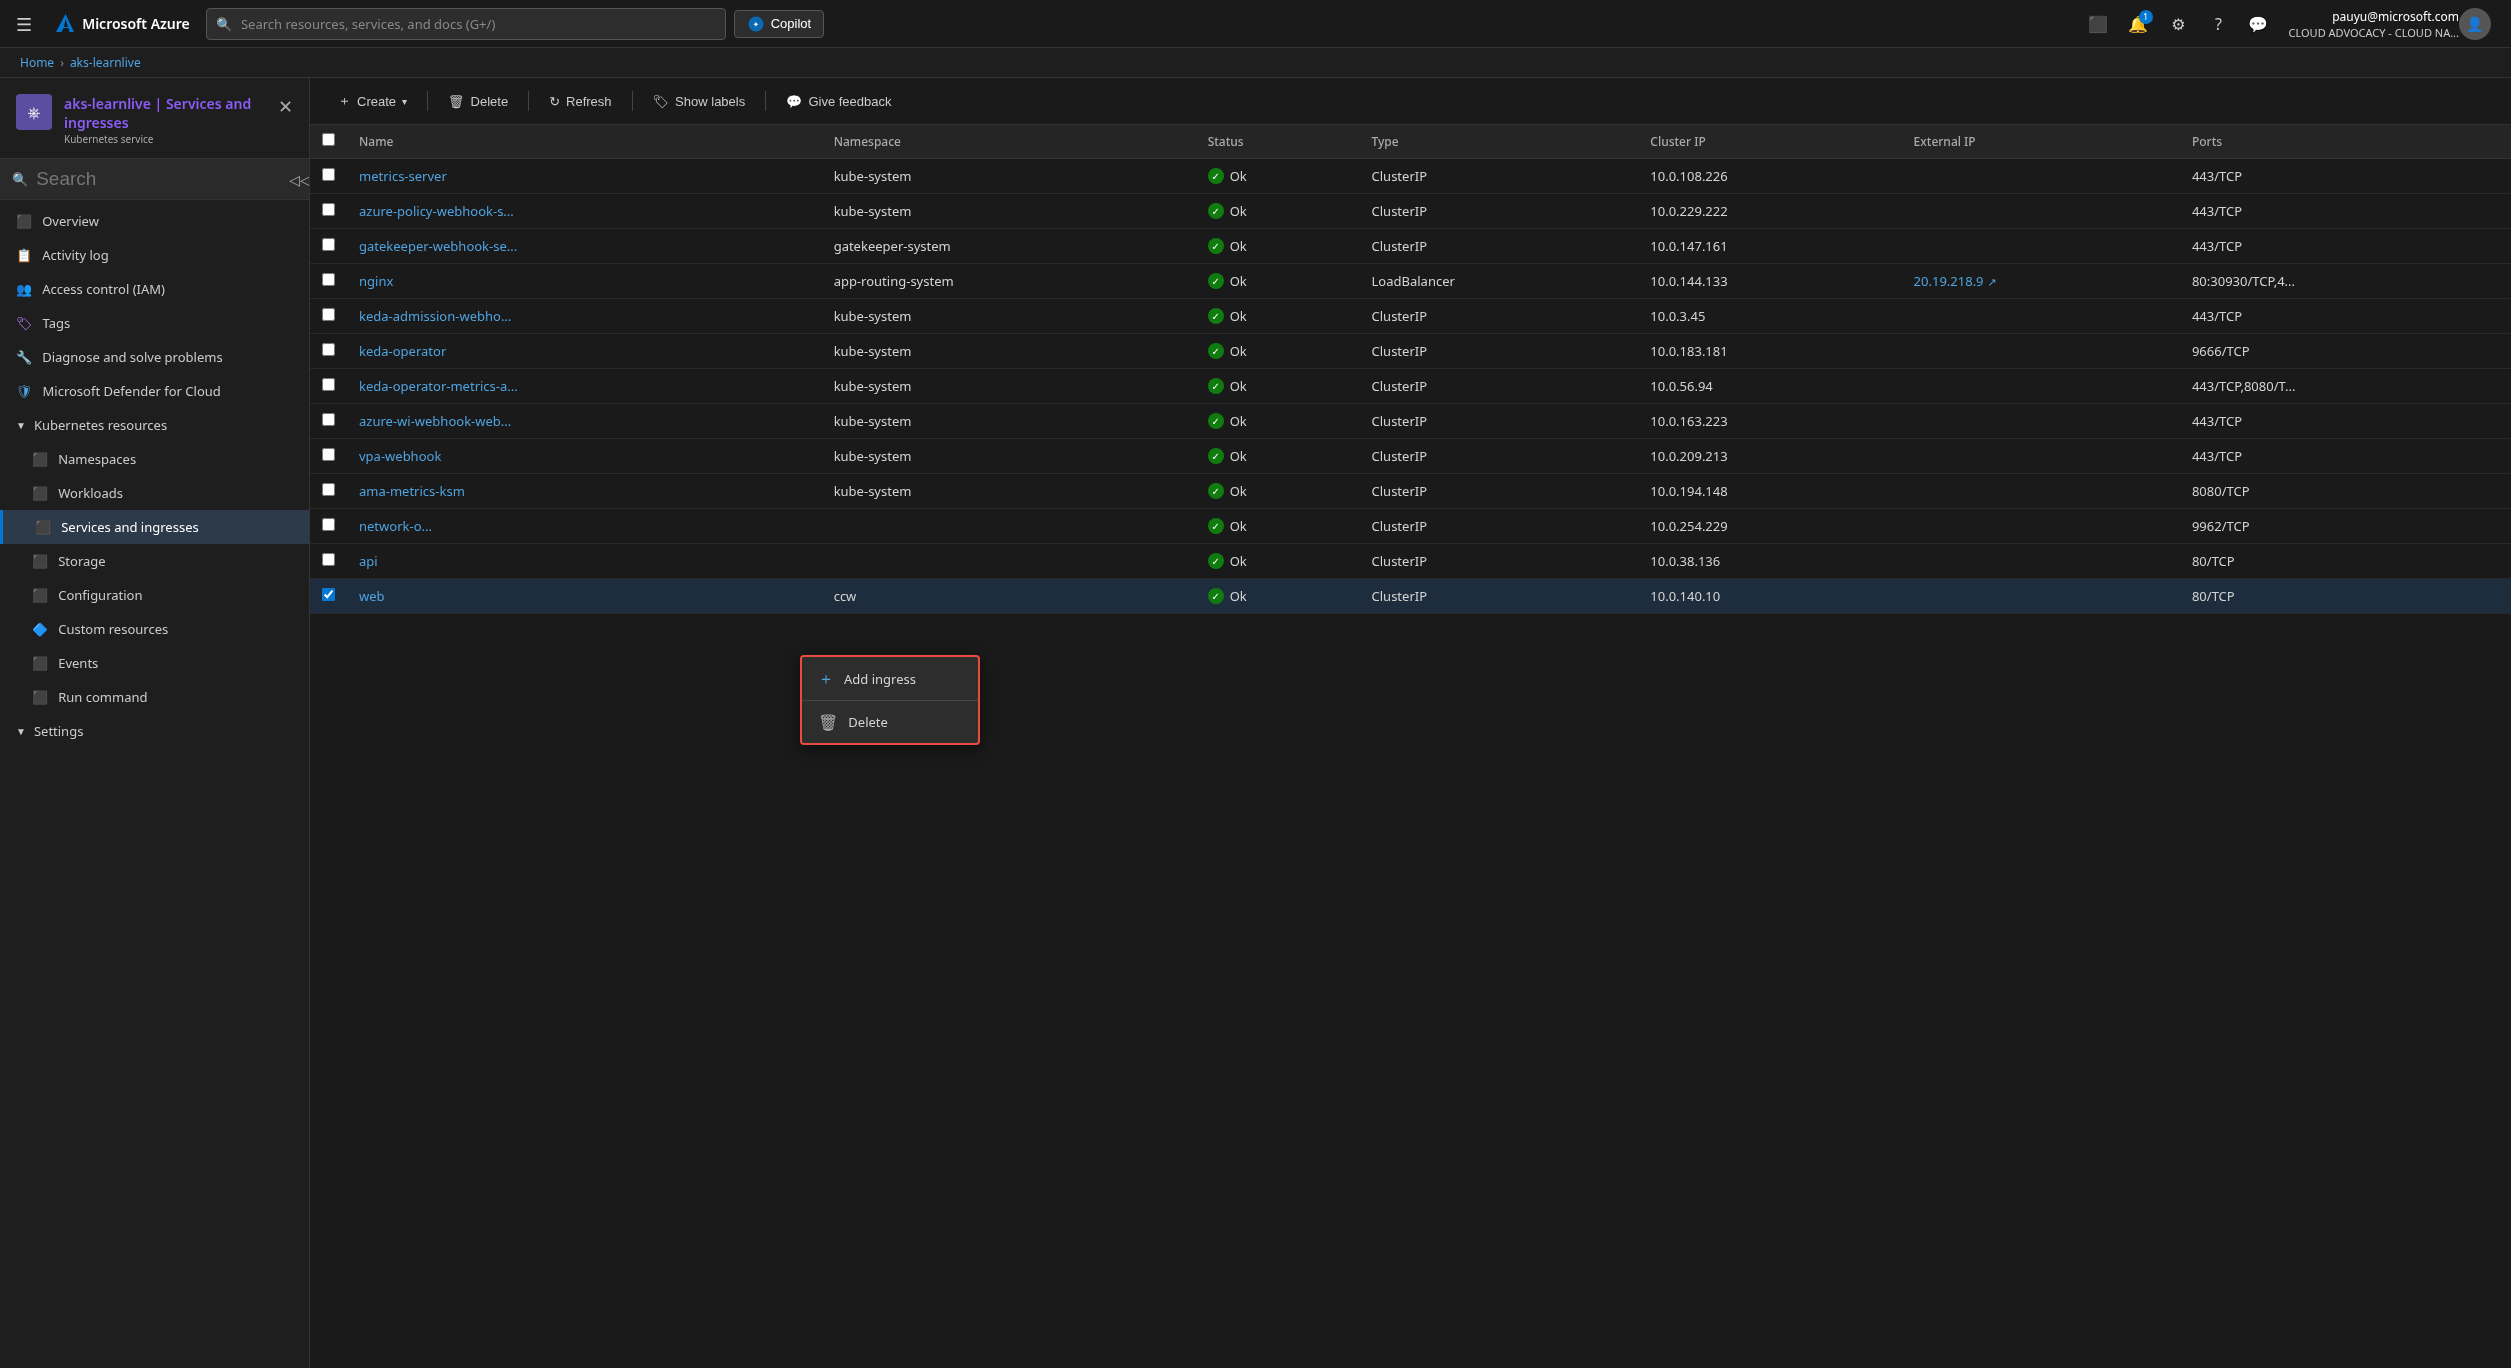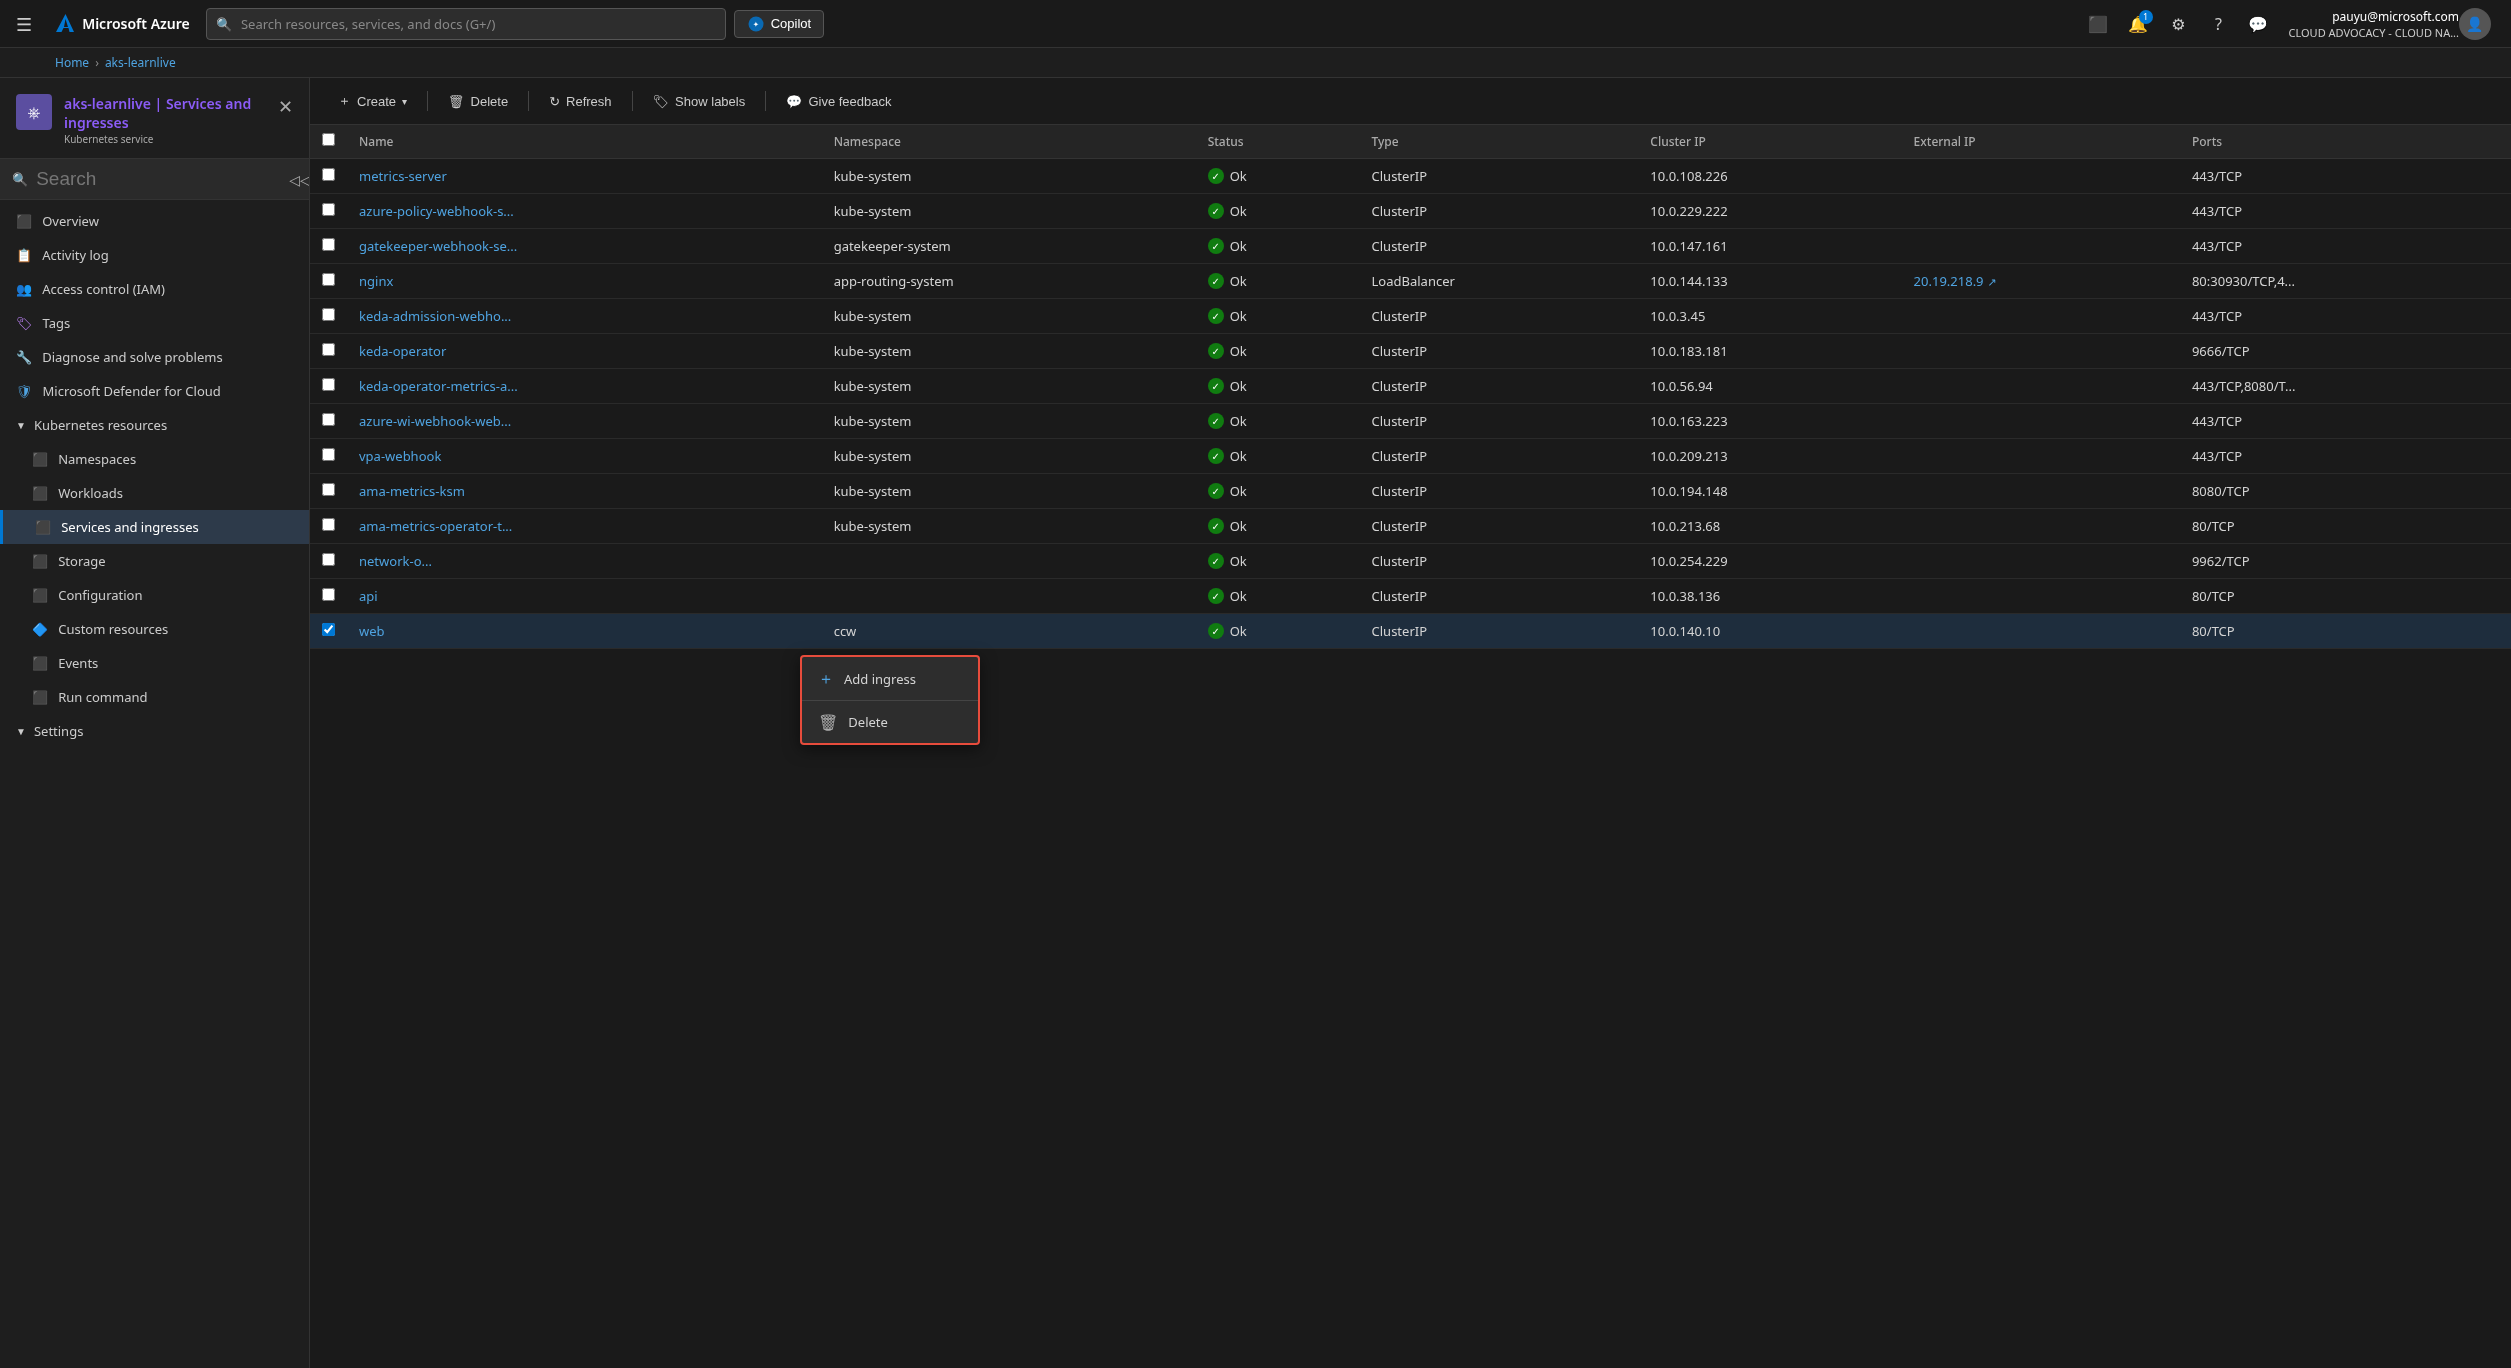--- a/index.html
+++ b/index.html
@@ -124,21 +124,21 @@
     .breadcrumb {
       background: #1e1e1e;
       padding: 6px 20px;
       display: flex;
       align-items: center;
       gap: 6px;
       font-size: 12px;
       border-bottom: 1px solid #333;
       flex-shrink: 0;
     }
-    .breadcrumb a { color: #4fa3e0; text-decoration: none; margin-left: 35px; }
+    .breadcrumb a { color: #4fa3e0; text-decoration: none; }
     .breadcrumb .sep { color: #888; }
     .breadcrumb .current { color: #4fa3e0; }
 
     
     .main-layout {
       display: flex;
       height: calc(100vh - 48px - 30px);
     }
 
     
@@ -703,35 +703,20 @@
                   <span>Ok</span>
                 </div>
               </td>
               <td>ClusterIP</td>
               <td>10.0.194.148</td>
               <td></td>
               <td>8080/TCP</td>
             </tr>
             <tr>
               <td class="checkbox-cell"><input type="checkbox" style=""></td>
-              <td><span class="link-cell">ama-metrics-operator-t...</span></td>
-              <td>kube-system</td>
-              <td>
-                <div class="status-ok">
-                  <div class="status-icon">✓</div>
-                  <span>Ok</span>
-                </div>
-              </td>
-              <td>ClusterIP</td>
-              <td>10.0.213.68</td>
-              <td></td>
-              <td>80/TCP</td>
-            </tr>
-            <tr>
-              <td class="checkbox-cell"><input type="checkbox" style=""></td>
               <td><span class="link-cell">network-o...</span></td>
               <td></td>
               <td>
                 <div class="status-ok">
                   <div class="status-icon">✓</div>
                   <span>Ok</span>
                 </div>
               </td>
               <td>ClusterIP</td>
               <td>10.0.254.229</td>

